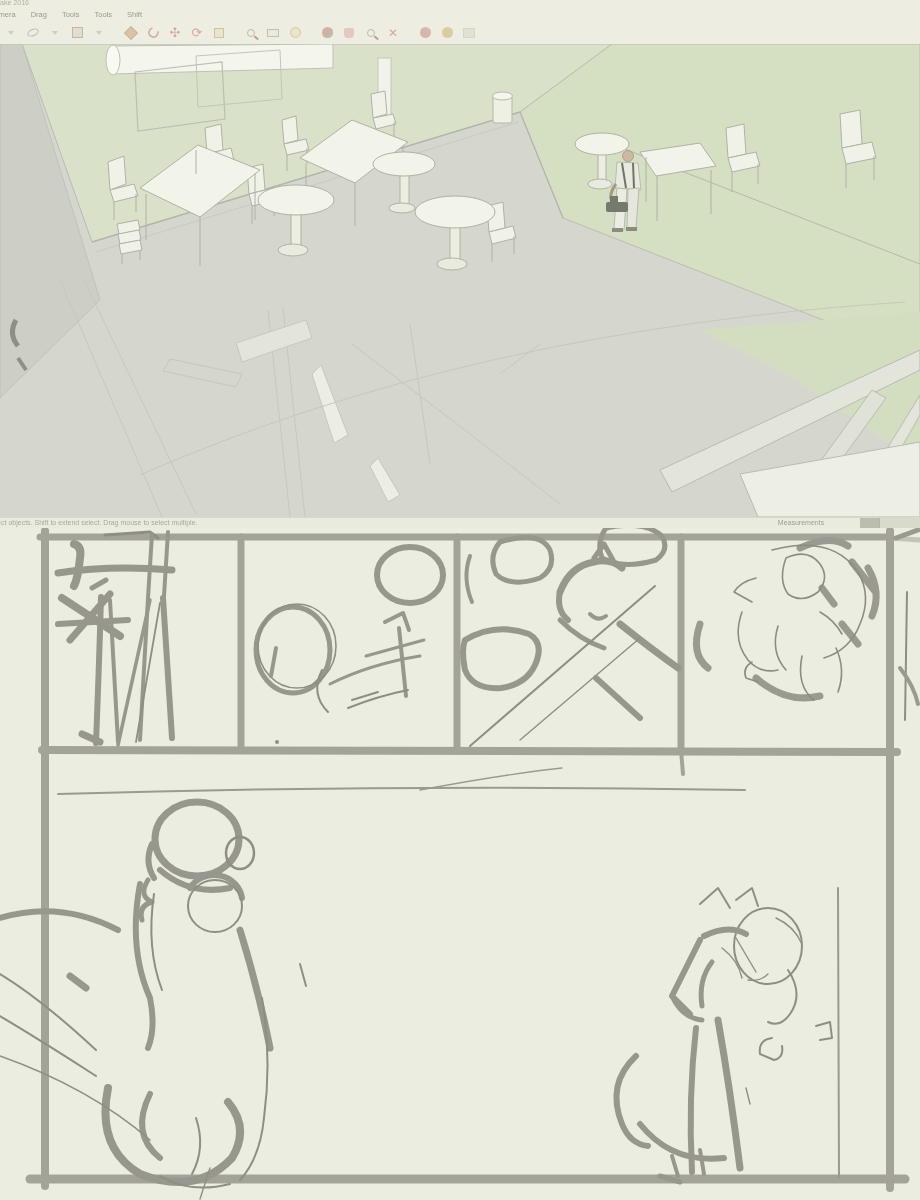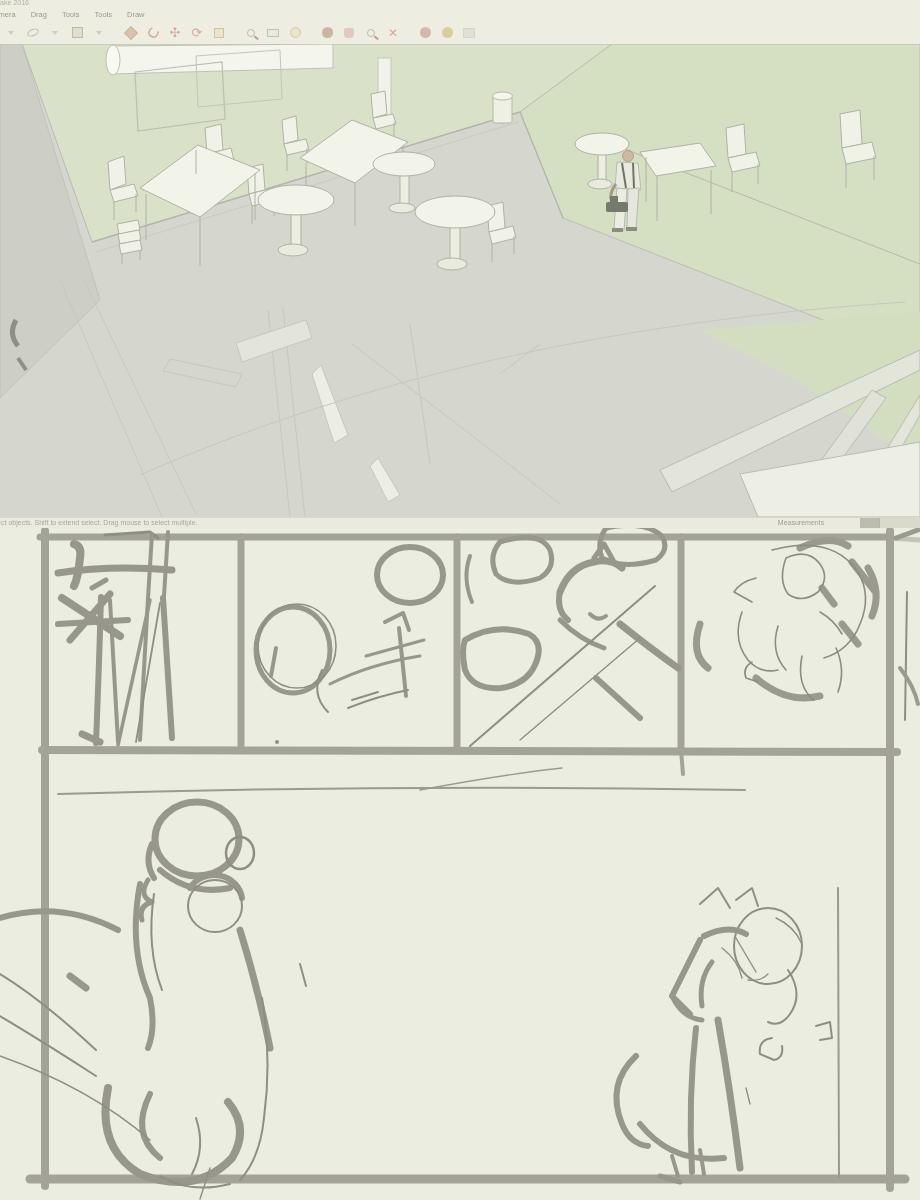--- a/index.html
+++ b/index.html
@@ -61,21 +61,21 @@
 
     <div class="title-bar">
       <span class="title-text">SketchUp Make 2016</span>
     </div>
 
     <div class="menu-bar">
       <span class="menu-item">Camera</span>
       <span class="menu-item">Drag</span>
       <span class="menu-item">Tools</span>
       <span class="menu-item">Tools</span>
-      <span class="menu-item">Draw</span>
+      <span class="menu-item">Shift</span>
     </div>
 
     <div class="toolbar">
       <div class="tb-btn">
           <span class="caret"></span>
         </div>
       <div class="tb-btn">
           <span class="i-eraser"></span>
         </div>
       <div class="tb-btn">

